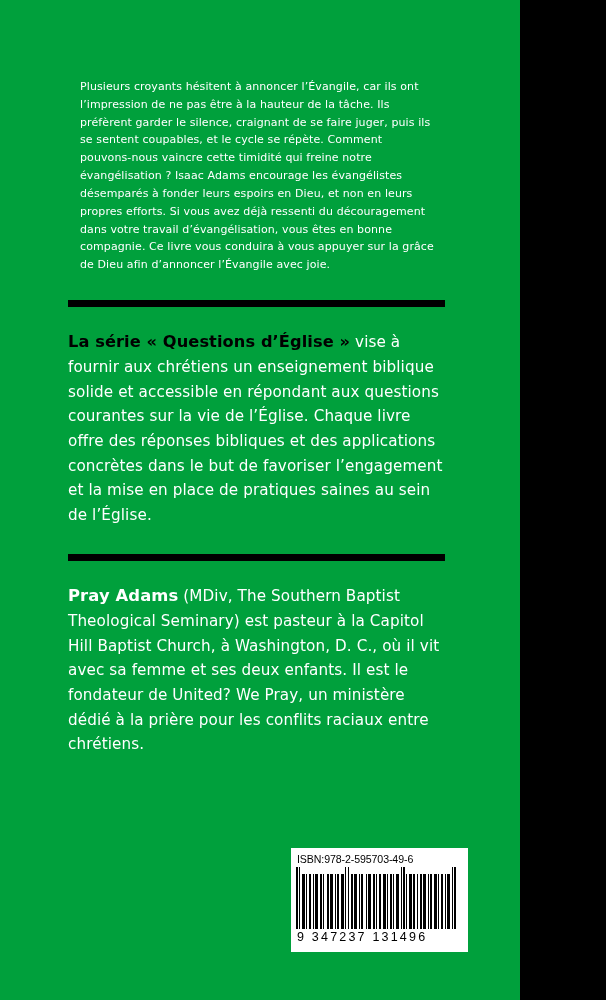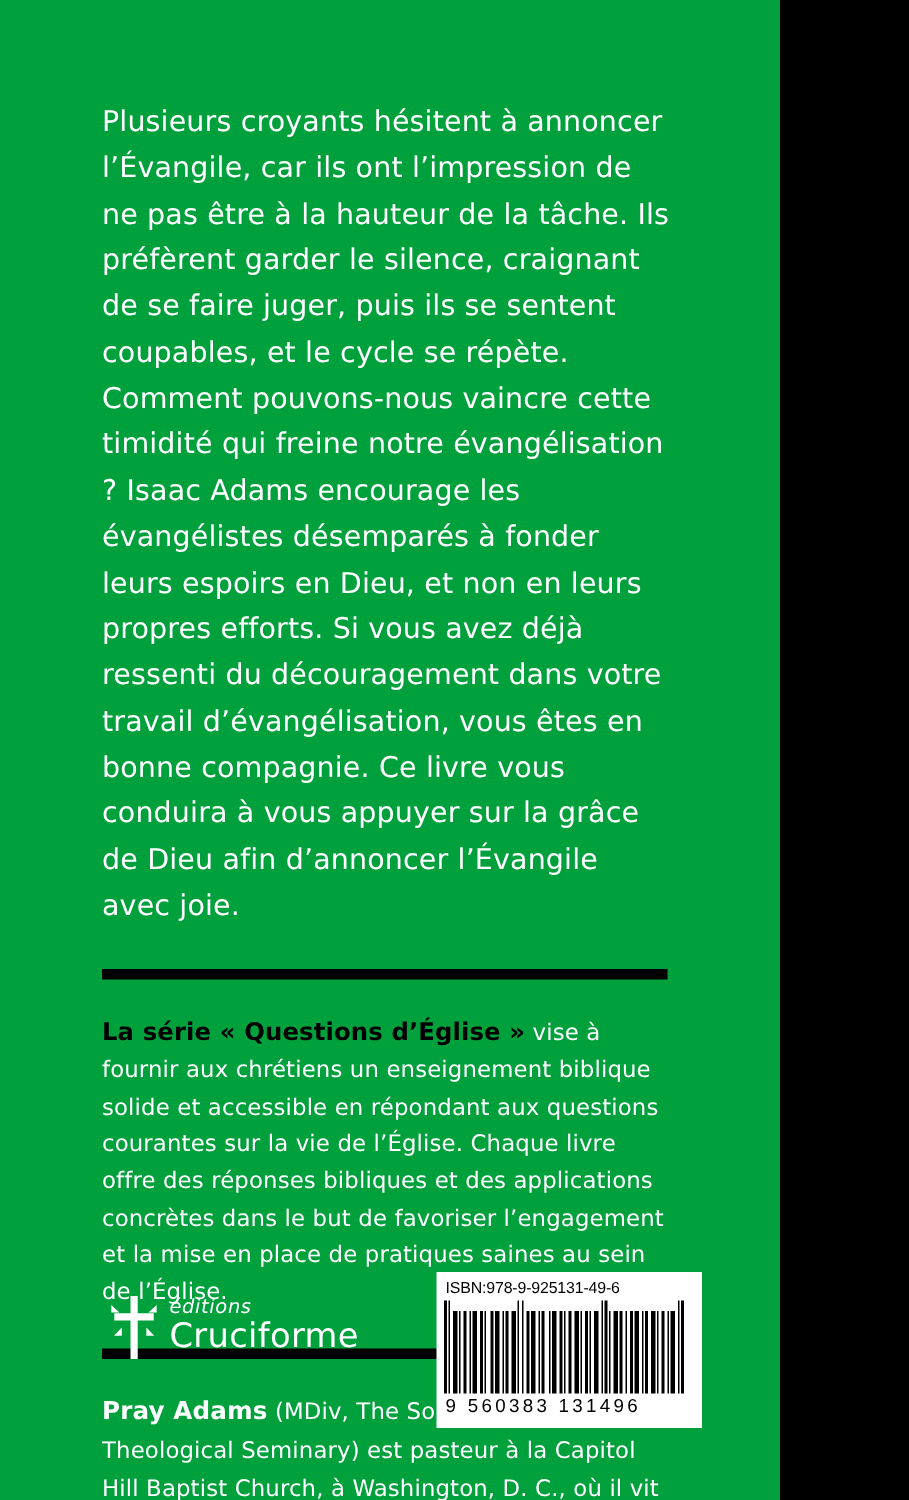--- a/index.html
+++ b/index.html
@@ -42,24 +42,24 @@
 
   .content {
     position: absolute;
     left: 68px;
     top: 66px;
     width: 380px;
   }
 
   .blurb {
     color: #ffffff;
-    font-size: 19px;
+    font-size: 11px;
     line-height: 1.62;
     letter-spacing: 0.1px;
-    margin: 0;
+    margin: 12px;
   }
 
   .rule {
     height: 7px;
     background: #000000;
     margin: 26px 0 22px 0;
     width: 377px;
   }
 
   .section-text {
@@ -200,39 +200,24 @@
 
       <div class="rule"></div>
 
       <p class="section-text"><span class="author-name">Pray Adams</span><span> (MDiv, The Southern Baptist Theological Seminary) est pasteur à la Capitol Hill Baptist Church, à Washington, D. C., où il vit avec sa femme et ses deux enfants. Il est le fondateur de United? We Pray, un ministère dédié à la prière pour les conflits raciaux entre chrétiens.</span></p>
 
     </div>
 
     <div class="footer">
 
       <div class="logo-block">
-        <div class="logo-row">
-          <div class="logo-mark">
-            <svg width="34" height="46" viewBox="0 0 34 46" xmlns="http://www.w3.org/2000/svg">
-              <path d="M15.0 2 L19.8 2 L19.8 13.5 L30.5 13.5 L30.5 18.4 L19.8 18.4 L19.8 44 L15.0 44 L15.0 18.4 L4.2 18.4 L4.2 13.5 L15.0 13.5 Z" fill="#ffffff"></path>
-              <path d="M2.2 8.0 L7.6 13.0 L2.2 13.0 Z" fill="#ffffff"></path>
-              <path d="M32.4 8.0 L27.0 13.0 L32.4 13.0 Z" fill="#ffffff"></path>
-              <path d="M9.2 23.0 L4.0 28.5 L9.2 28.5 Z" fill="#ffffff"></path>
-              <path d="M25.6 23.0 L30.8 28.5 L25.6 28.5 Z" fill="#ffffff"></path>
-            </svg>
-          </div>
-          <div class="logo-words">
-            <div class="logo-editions">éditions</div>
-            <div class="logo-cruciforme">Cruciforme</div>
-          </div>
-        </div>
       </div>
 
       <div class="barcode-box">
-        <div class="isbn-text">ISBN:978-9-925131-49-6</div>
+        <div class="isbn-text">ISBN:978-2-595703-49-6</div>
         <div class="barcode-bars">
           <div class="bar" style="width:2px"></div>
             <div class="gap" style="width:1px"></div>
           <div class="bar" style="width:1px"></div>
             <div class="gap" style="width:2px"></div>
           <div class="bar short" style="width:3px"></div>
             <div class="gap" style="width:1px"></div>
           <div class="bar short" style="width:1px"></div>
             <div class="gap" style="width:2px"></div>
           <div class="bar short" style="width:2px"></div>
@@ -314,19 +299,19 @@
           <div class="bar short" style="width:2px"></div>
             <div class="gap" style="width:2px"></div>
           <div class="bar short" style="width:1px"></div>
             <div class="gap" style="width:1px"></div>
           <div class="bar short" style="width:3px"></div>
             <div class="gap" style="width:2px"></div>
           <div class="bar" style="width:1px"></div>
             <div class="gap" style="width:1px"></div>
           <div class="bar" style="width:2px"></div>
         </div>
-        <div class="barcode-digits">9 560383 131496</div>
+        <div class="barcode-digits">9 347237 131496</div>
       </div>
 
     </div>
 
   </div>
 </div>
 
 </body></html>

